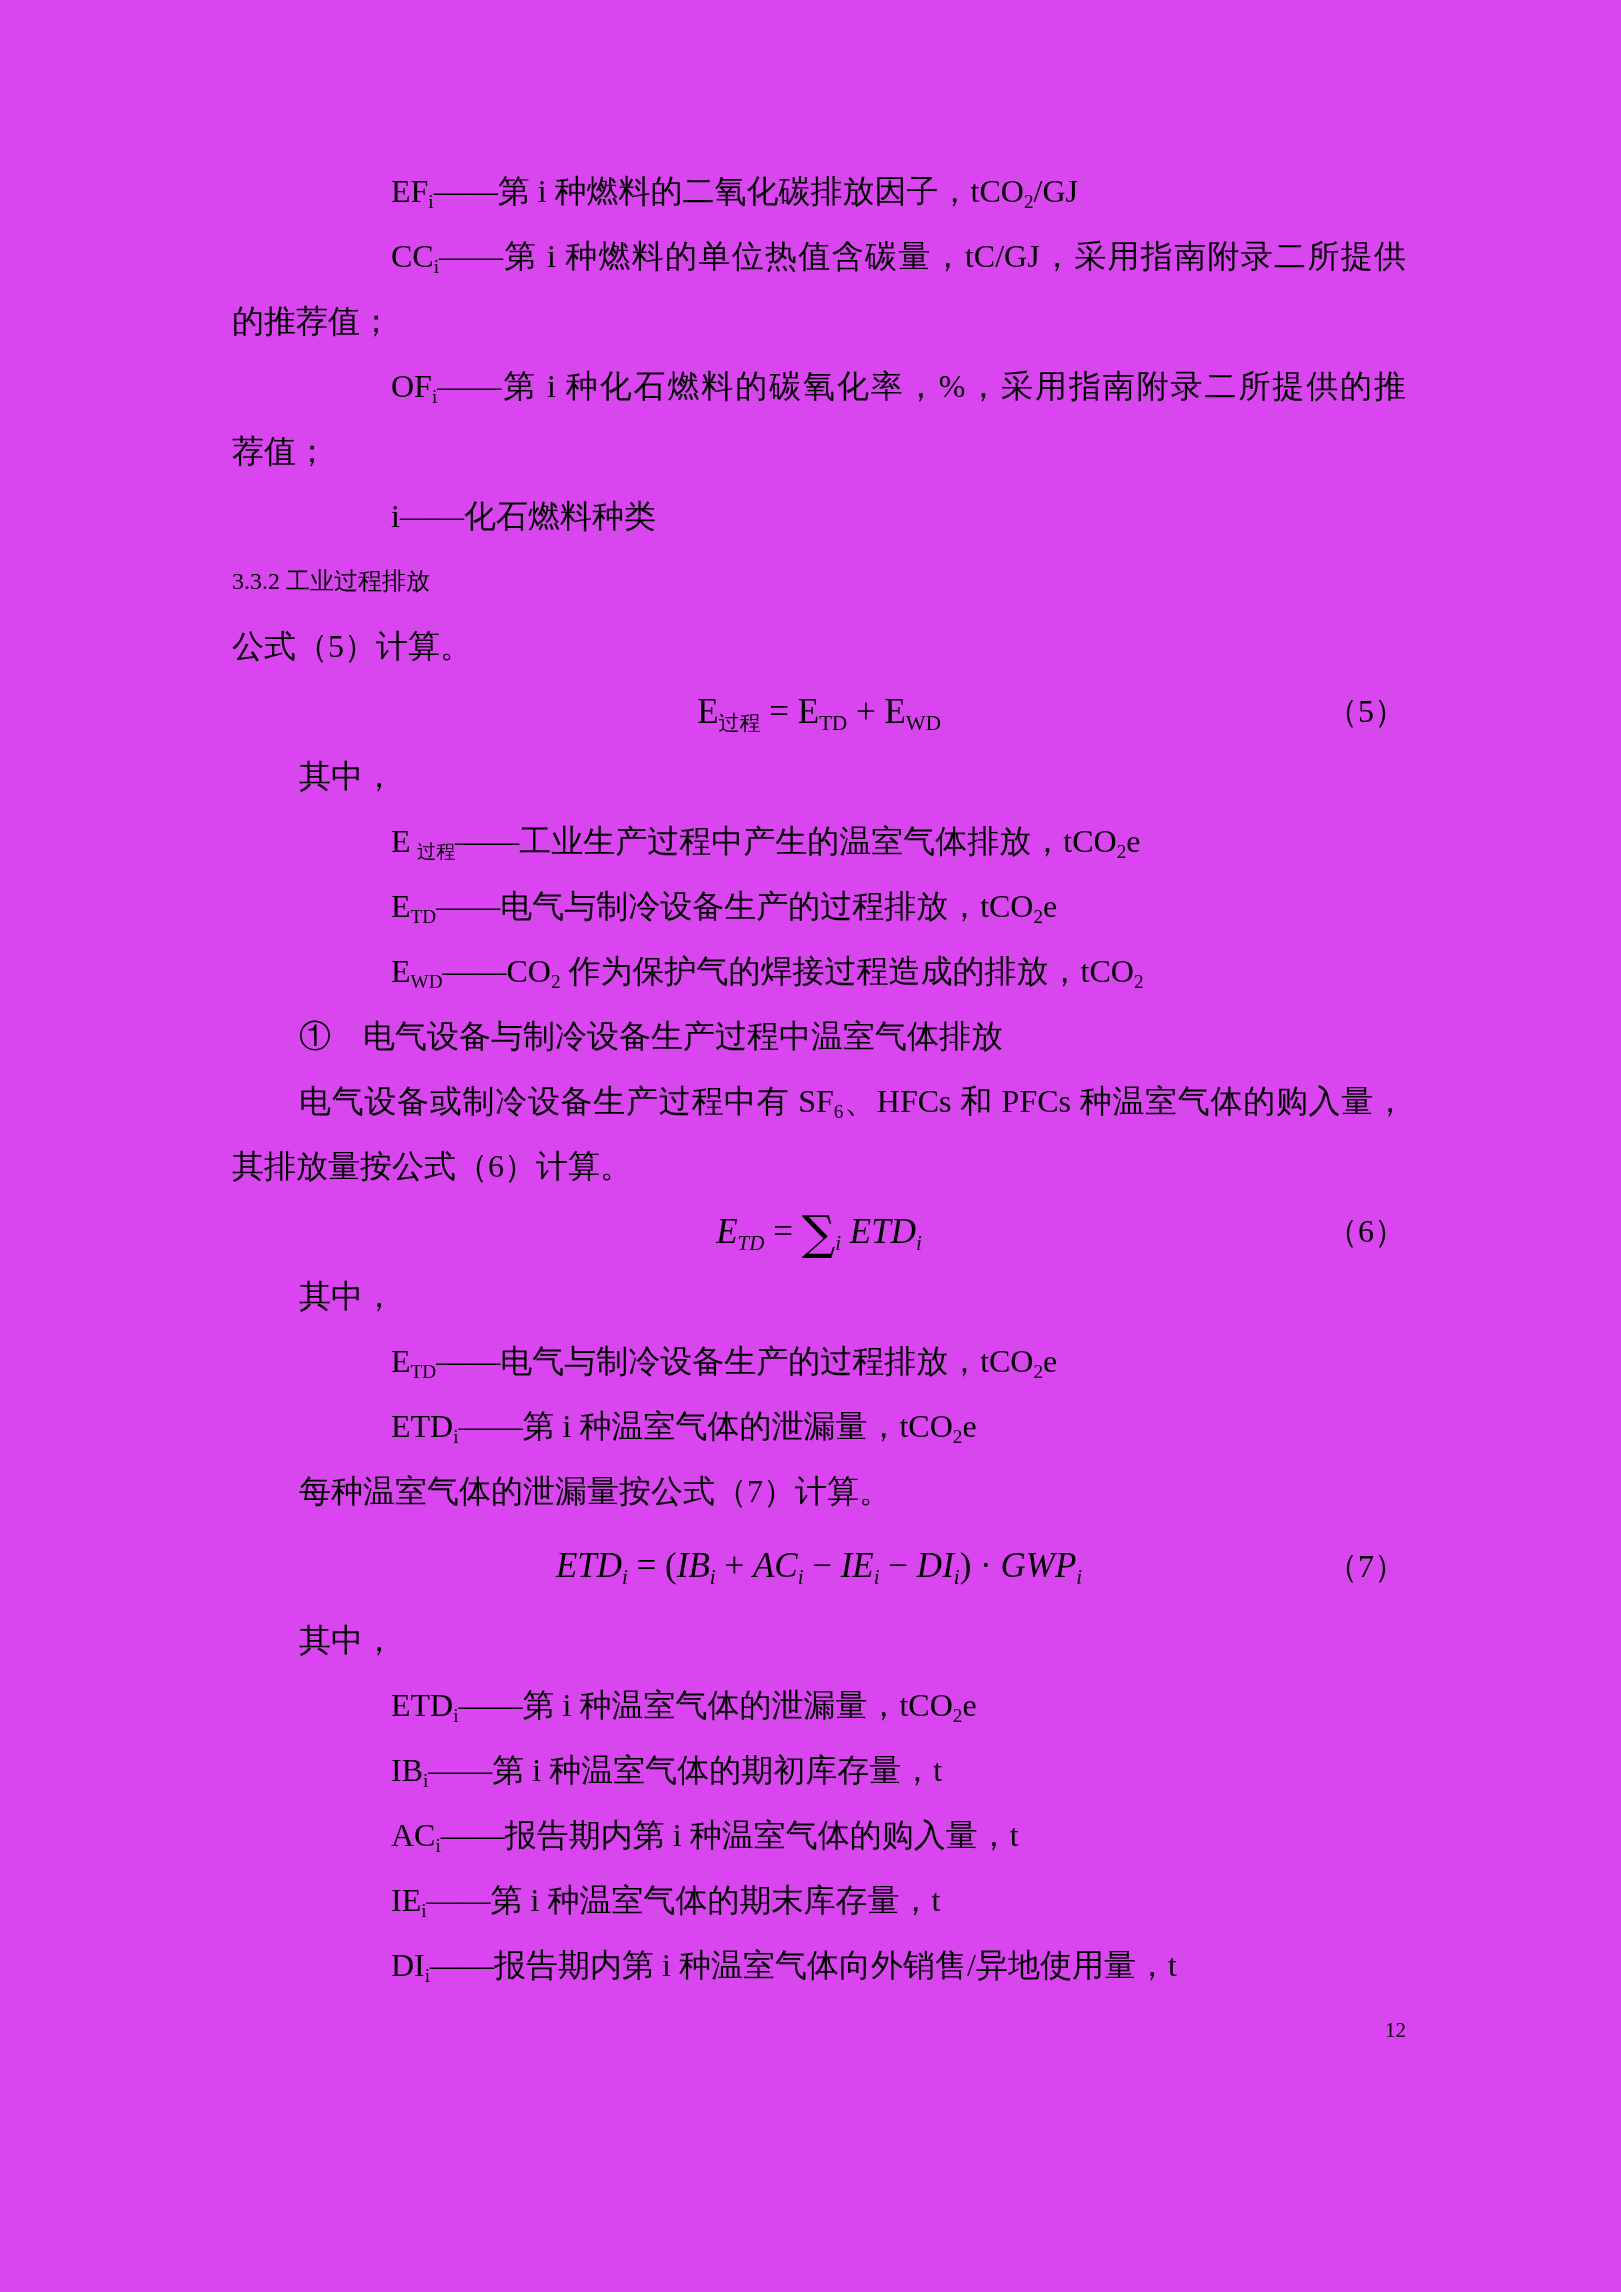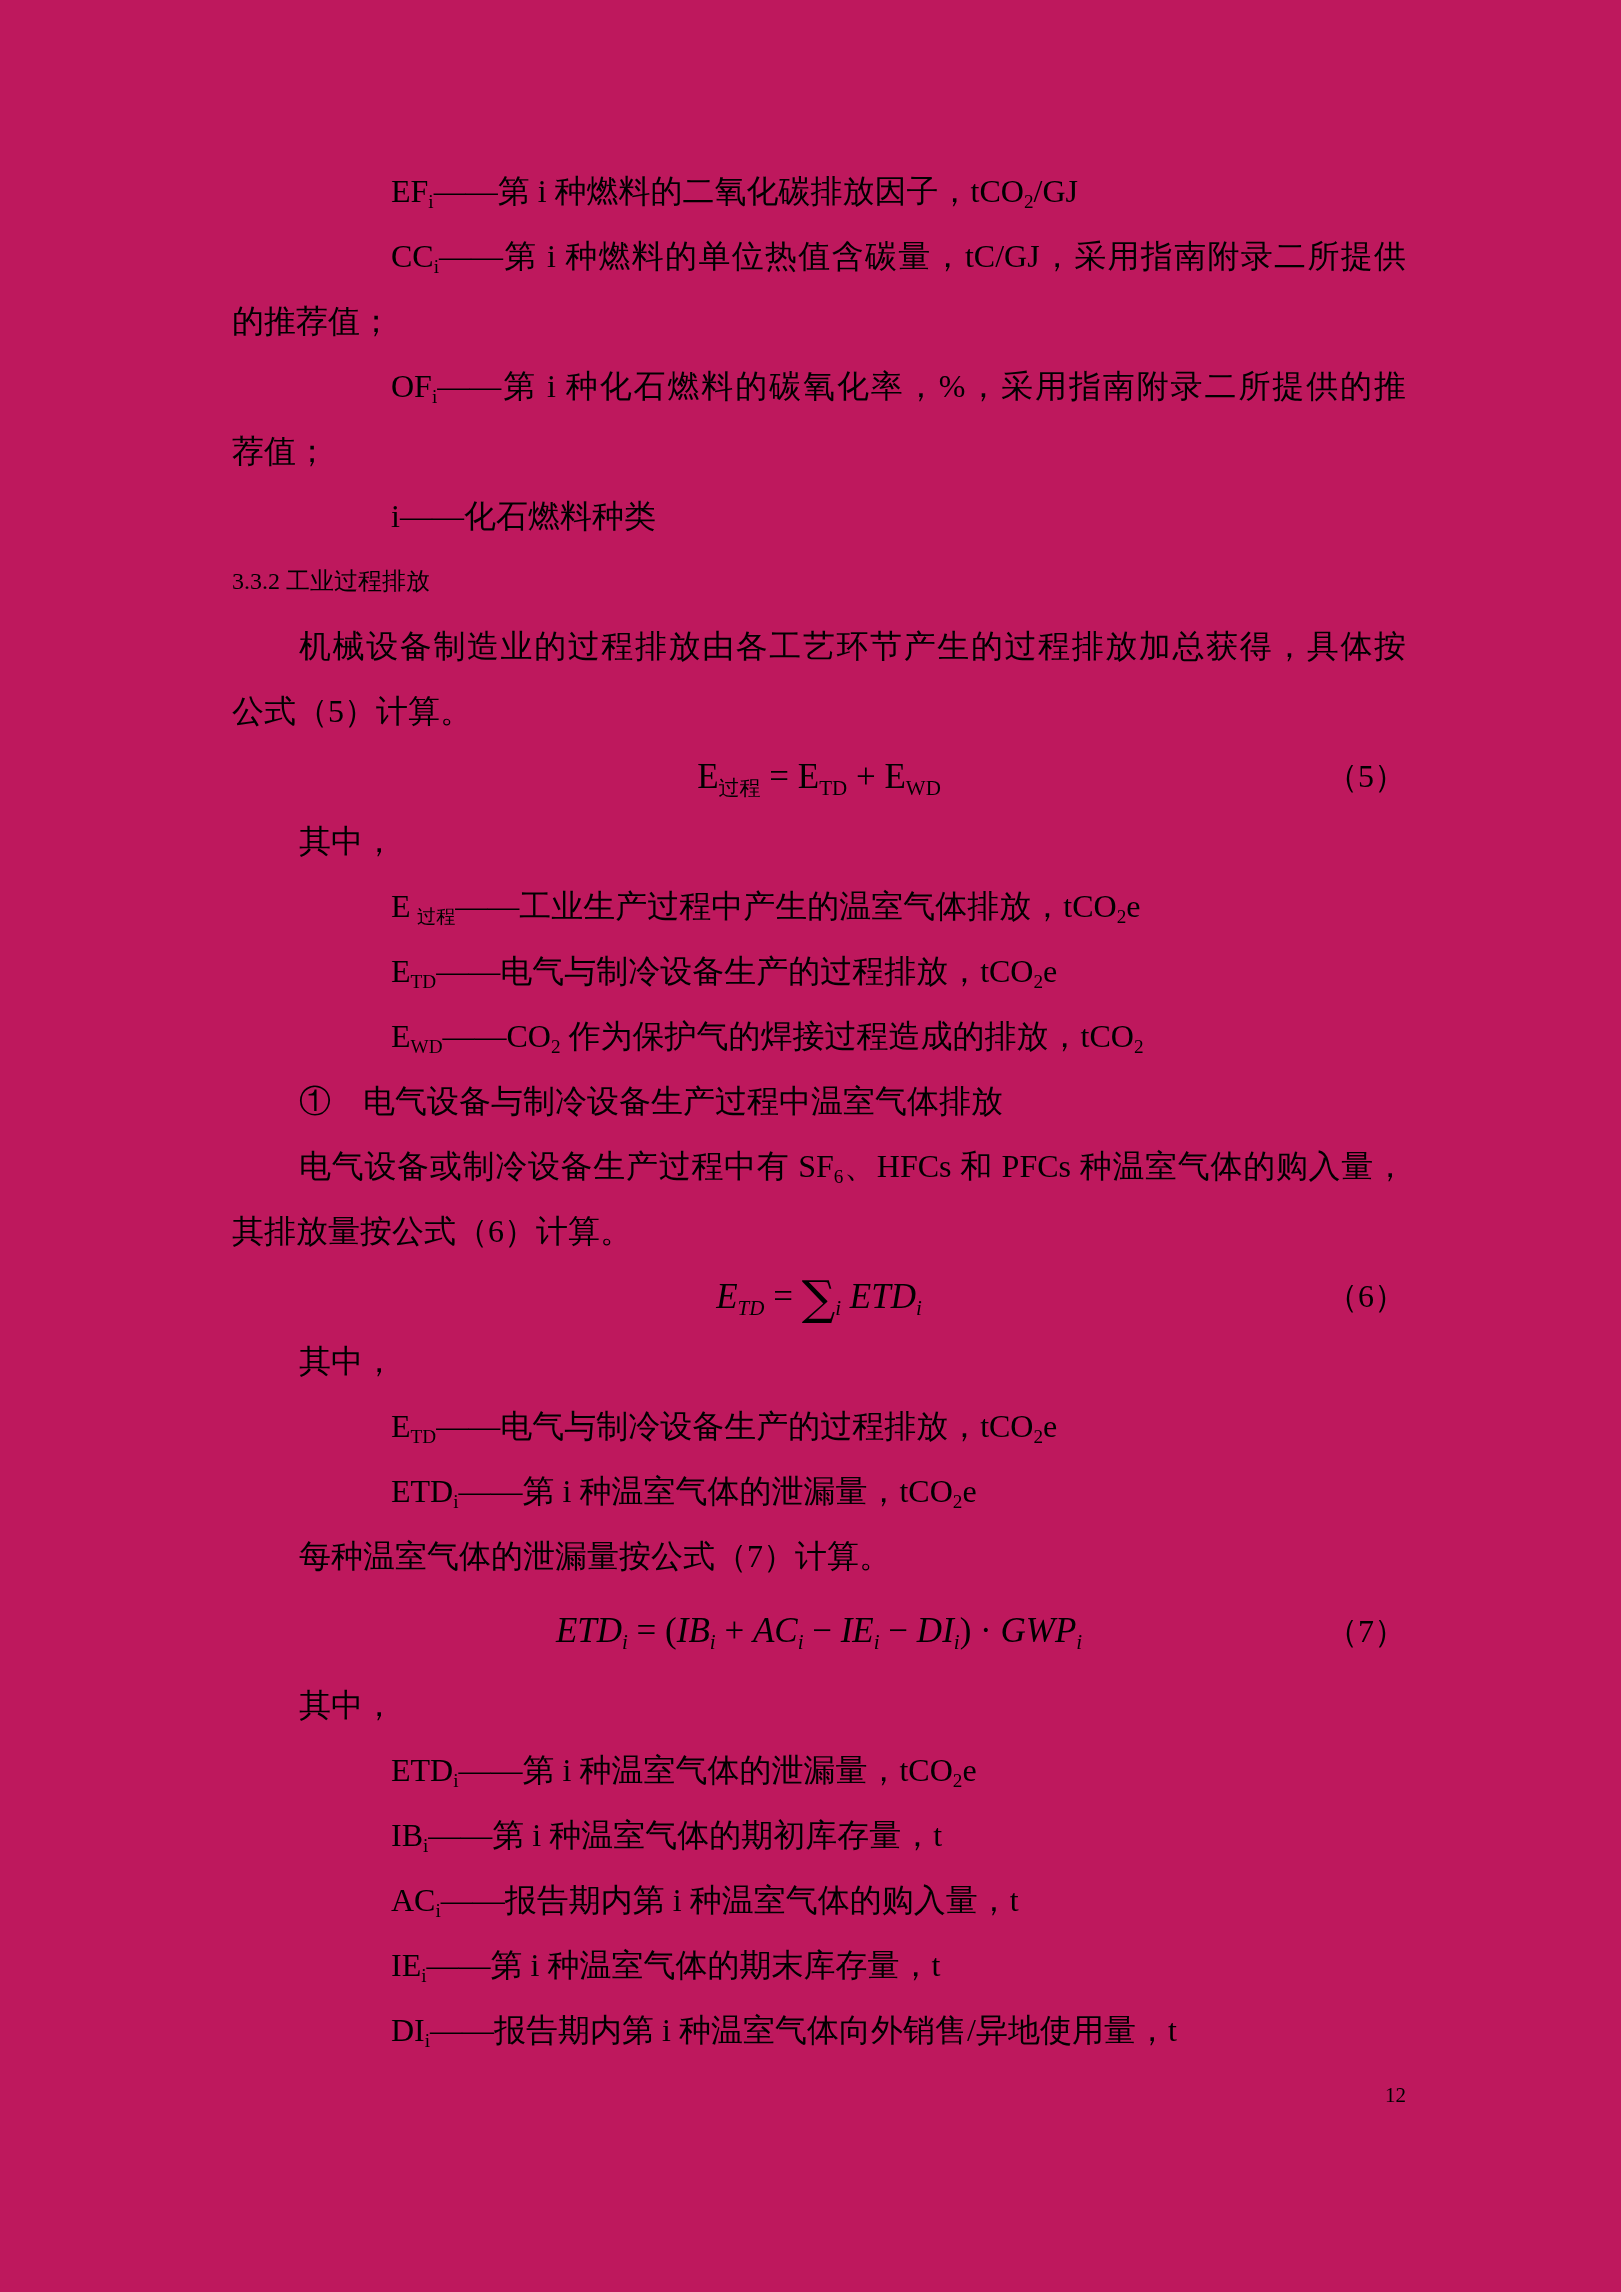--- a/index.html
+++ b/index.html
@@ -1,20 +1,20 @@
 <!DOCTYPE html>
 <html><head>
 <meta charset="utf-8">
 <title>Document Page</title>
 <style>
   html,body{margin:0;padding:0;background:#ffffff;}
   .page{
     position:relative;
     width:1621px;height:2293px;
-    background:#be185d;
+    background:#d946ef;
     color:#000;
     font-family:"Liberation Serif","DejaVu Serif",serif;
     font-size:32px;
     overflow:hidden;
   }
   .content{
     position:absolute;
     left:232px;top:159px;
     width:1174px;
   }
@@ -38,21 +38,20 @@
 <div class="page">
   <div class="content">
     <div id="doc-lines">
         <div class="line def"><span>EF</span><sub>i</sub><span>——第 i 种燃料的二氧化碳排放因子，tCO</span><sub>2</sub><span>/GJ</span></div>
         <div class="line def fill"><span>CC</span><sub>i</sub><span>——第 i 种燃料的单位热值含碳量，tC/GJ，采用指南附录二所提供</span></div>
         <div class="line cont"><span>的推荐值；</span></div>
         <div class="line def fill"><span>OF</span><sub>i</sub><span>——第 i 种化石燃料的碳氧化率，%，采用指南附录二所提供的推</span></div>
         <div class="line cont"><span>荐值；</span></div>
         <div class="line def"><span>i——化石燃料种类</span></div>
         <div class="line heading"><span>3.3.2 工业过程排放</span></div>
-        <div class="line para fill"><span>机械设备制造业的过程排放由各工艺环节产生的过程排放加总获得，具体按</span></div>
         <div class="line cont"><span>公式（5）计算。</span></div>
         <div class="line formula"><span>E</span><sub>过程</sub><span> = E</span><sub>TD</sub><span> + E</span><sub>WD</sub><span class="fnum">（5）</span></div>
         <div class="line para"><span>其中，</span></div>
         <div class="line def"><span>E </span><sub>过程</sub><span>——工业生产过程中产生的温室气体排放，tCO</span><sub>2</sub><span>e</span></div>
         <div class="line def"><span>E</span><sub>TD</sub><span>——电气与制冷设备生产的过程排放，tCO</span><sub>2</sub><span>e</span></div>
         <div class="line def"><span>E</span><sub>WD</sub><span>——CO</span><sub>2</sub><span> 作为保护气的焊接过程造成的排放，tCO</span><sub>2</sub></div>
         <div class="line para"><span>①　电气设备与制冷设备生产过程中温室气体排放</span></div>
         <div class="line para fill"><span>电气设备或制冷设备生产过程中有 SF</span><sub>6</sub><span>、HFCs 和 PFCs 种温室气体的购入量，</span></div>
         <div class="line cont"><span>其排放量按公式（6）计算。</span></div>
         <div class="line formula"><span class="it">E</span><sub class="it">TD</sub><span> = </span><span class="sum">∑</span><sub class="it">i</sub><span> </span><span class="it">ETD</span><sub class="it">i</sub><span class="fnum">（6）</span></div>

